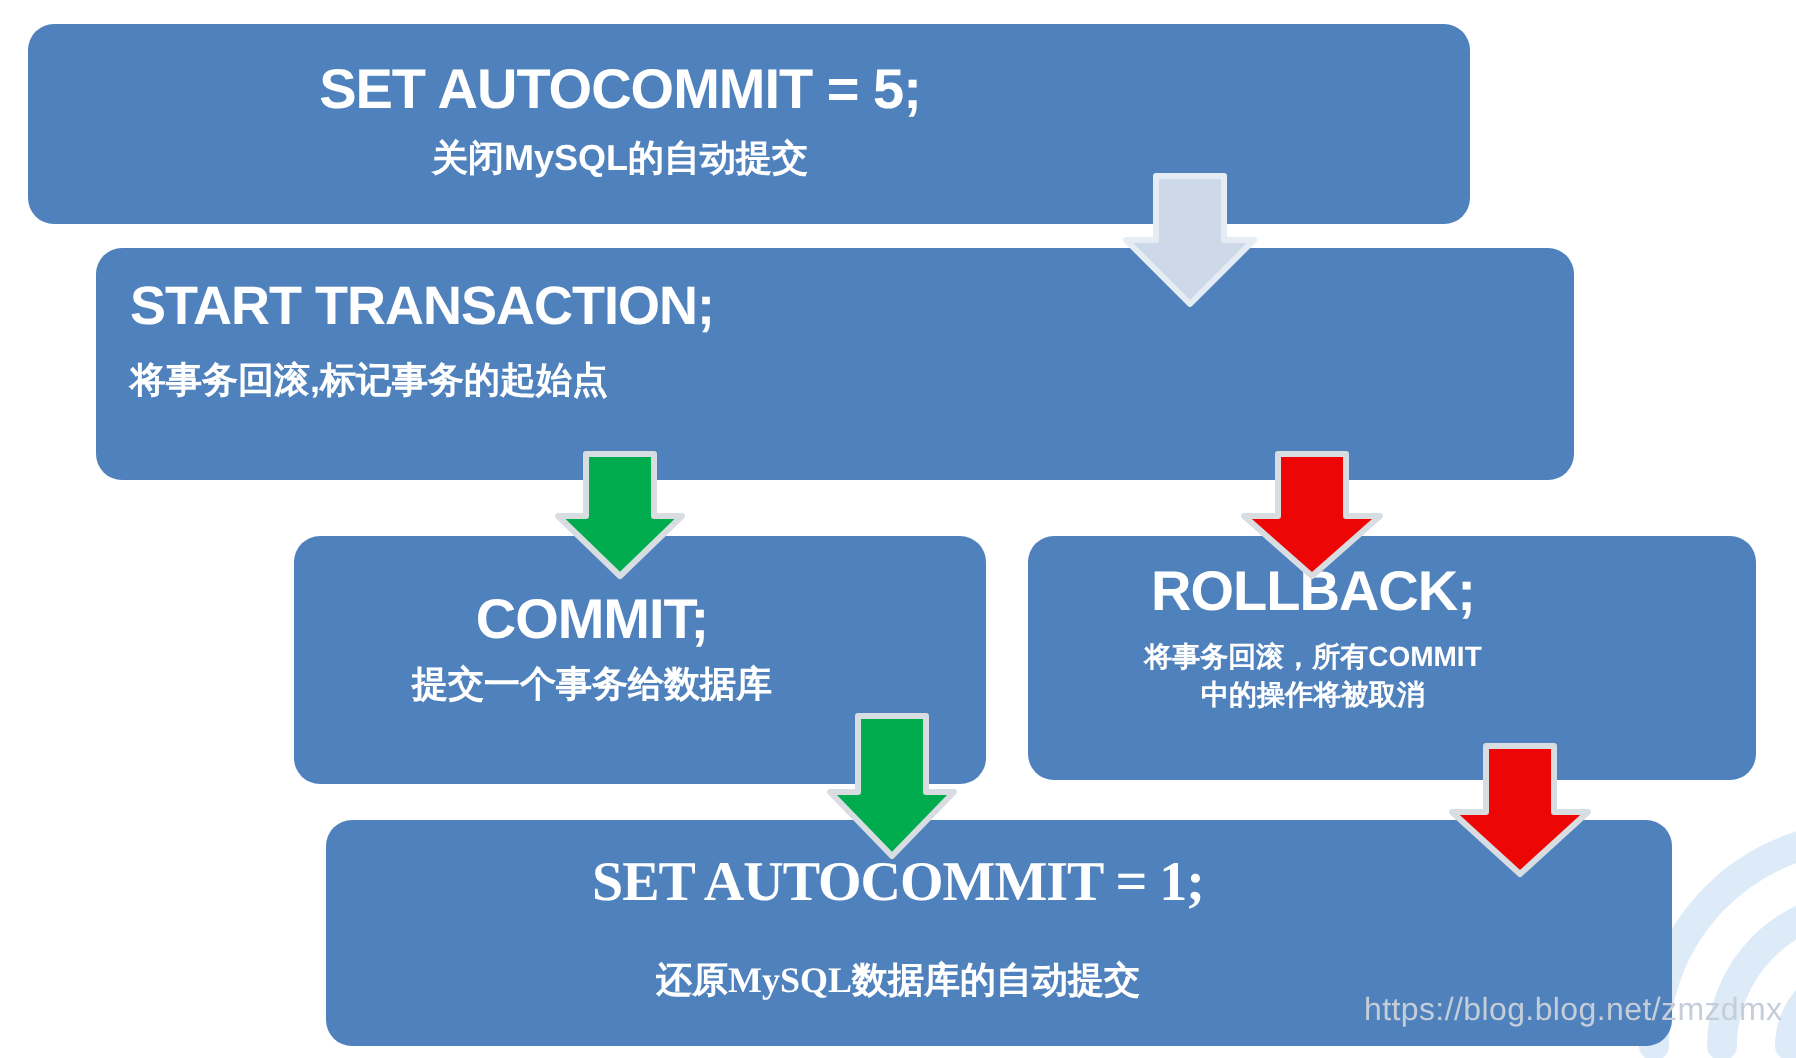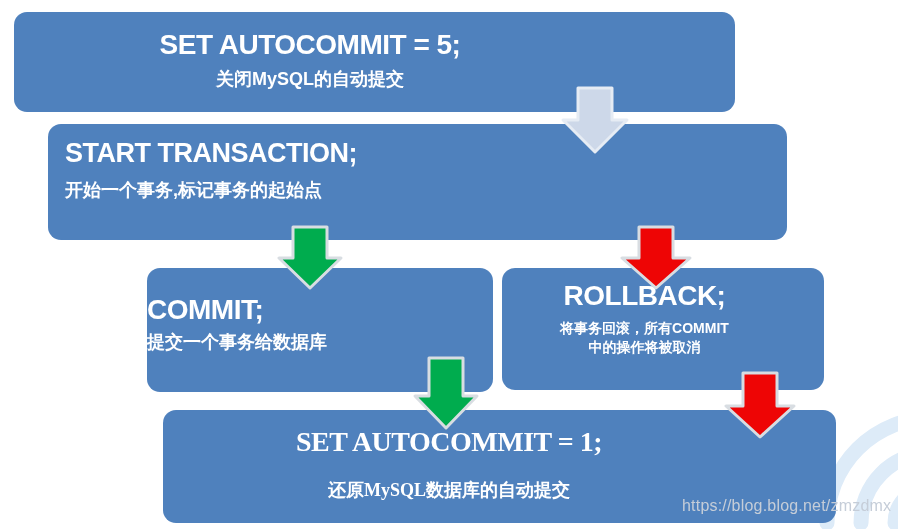--- a/index.html
+++ b/index.html
@@ -23,24 +23,24 @@
   #box-autocommit0{left:14px;top:12px;width:721px;height:100px;}
   #box-autocommit0 .box-text{width:592px;text-align:center;padding-top:17px;}
   #box-autocommit0 .box-subtitle{margin-top:9px;text-align:center;}
   
   #box-start{left:48px;top:124px;width:739px;height:116px;}
   #box-start .box-text{text-align:left;padding:14px 0 0 17px;}
   #box-start .box-title{font-size:27px;}
   #box-start .box-subtitle{margin-top:12px;}
   
   #box-commit{left:147px;top:268px;width:346px;height:124px;}
-  #box-commit .box-text{width:266px;padding-top:26px;}
+  #box-commit .box-text{width:266px;text-align:center;padding-top:26px;margin-left:16px;}
   #box-commit .box-subtitle{margin-top:7px;}
   
-  #box-rollback{left:502px;top:268px;width:322px;height:122px;}
+  #box-rollback{left:514px;top:268px;width:364px;height:122px;}
   #box-rollback .box-text{width:285px;text-align:center;padding-top:12px;}
   #box-rollback .box-subtitle{margin-top:8px;font-size:14px;line-height:1.3;}
   
   #box-autocommit1{left:163px;top:410px;width:673px;height:113px;}
   #box-autocommit1 .box-text{width:572px;text-align:center;padding-top:16px;font-family:Liberation Serif, serif;}
   #box-autocommit1 .box-subtitle{margin-top:23px;}
 
   #arrow-layer{position:absolute;left:0;top:0;z-index:5;pointer-events:none;}
   .arrow-gray{fill:var(--arrow-gray,#CDD8E9);stroke:var(--arrow-gray-border,#E6ECF4);stroke-width:3;stroke-linejoin:round;}
   .arrow-green{fill:var(--arrow-green,#00AC4E);stroke:var(--arrow-border,#D8DDE2);stroke-width:3;stroke-linejoin:round;}
@@ -69,21 +69,21 @@
   <div class="flow-box" id="box-autocommit0">
     <div class="box-text">
       <div class="box-title">SET AUTOCOMMIT = 5;</div>
       <div class="box-subtitle">关闭MySQL的自动提交</div>
     </div>
   </div>
 
   <div class="flow-box" id="box-start">
     <div class="box-text">
       <div class="box-title">START TRANSACTION;</div>
-      <div class="box-subtitle">开始一个事务,标记事务的起始点</div>
+      <div class="box-subtitle">将事务回滚,标记事务的起始点</div>
     </div>
   </div>
 
   <div class="flow-box" id="box-commit">
     <div class="box-text">
       <div class="box-title">COMMIT;</div>
       <div class="box-subtitle">提交一个事务给数据库</div>
     </div>
   </div>
 

